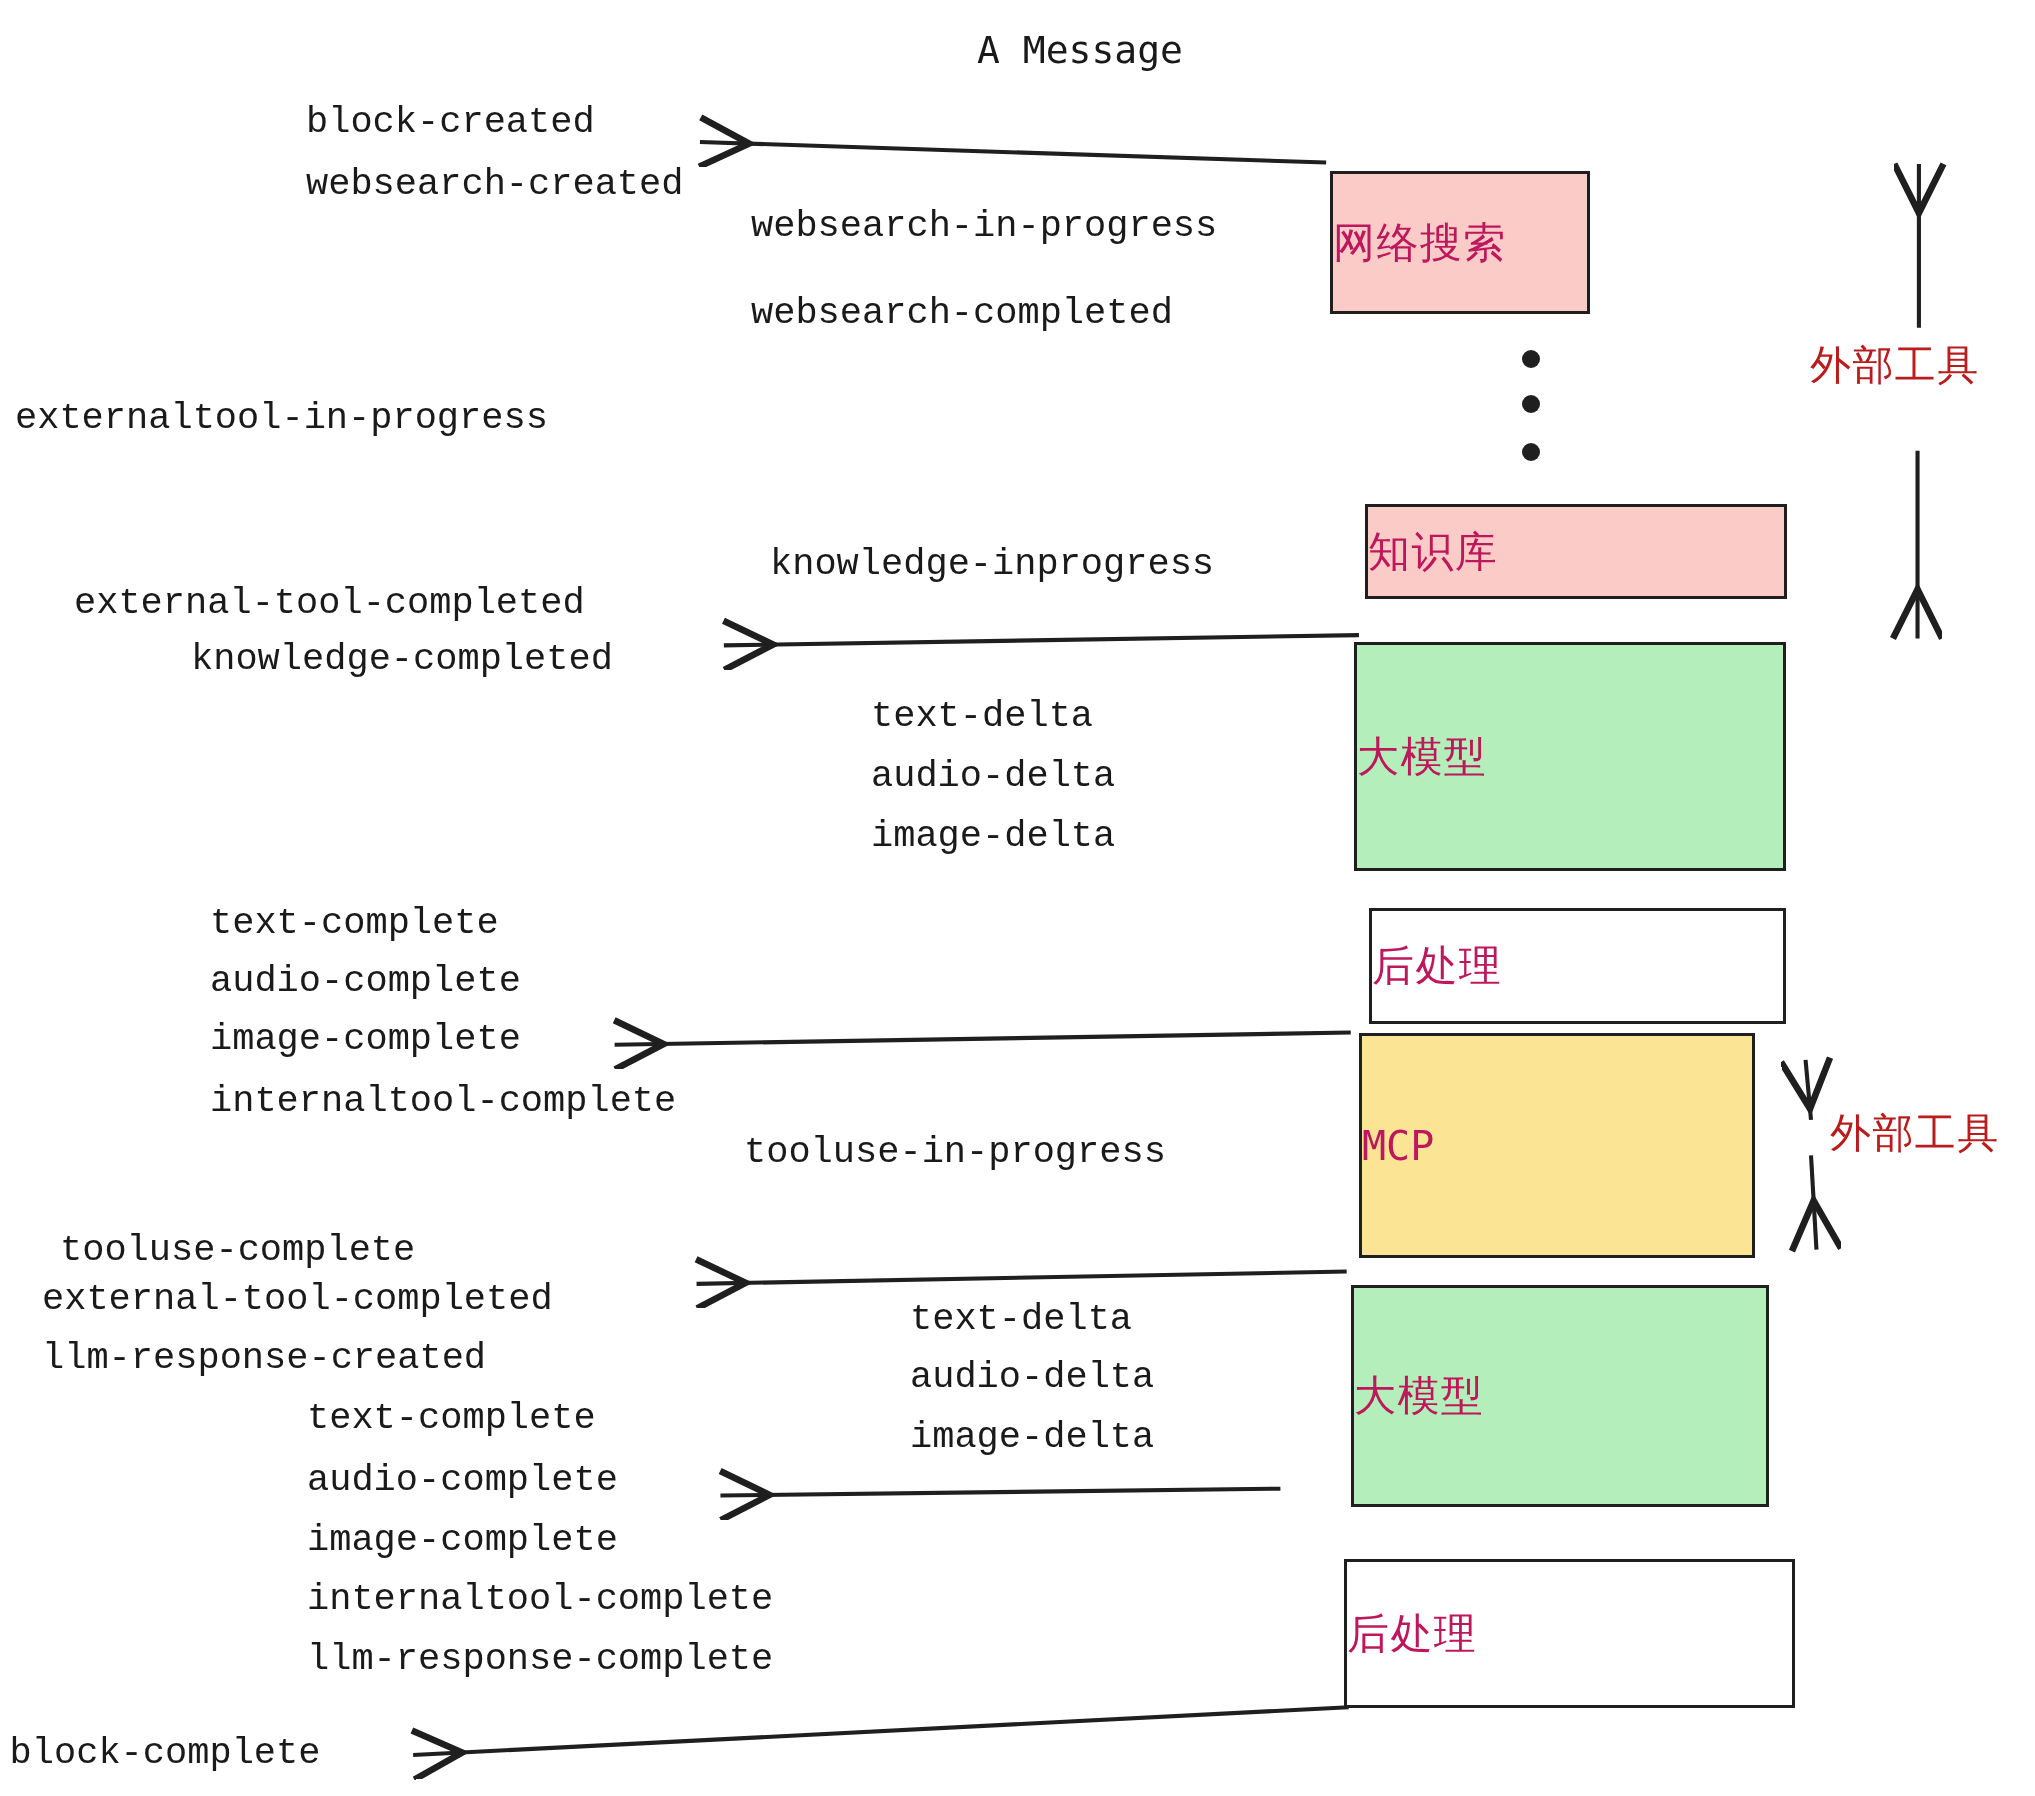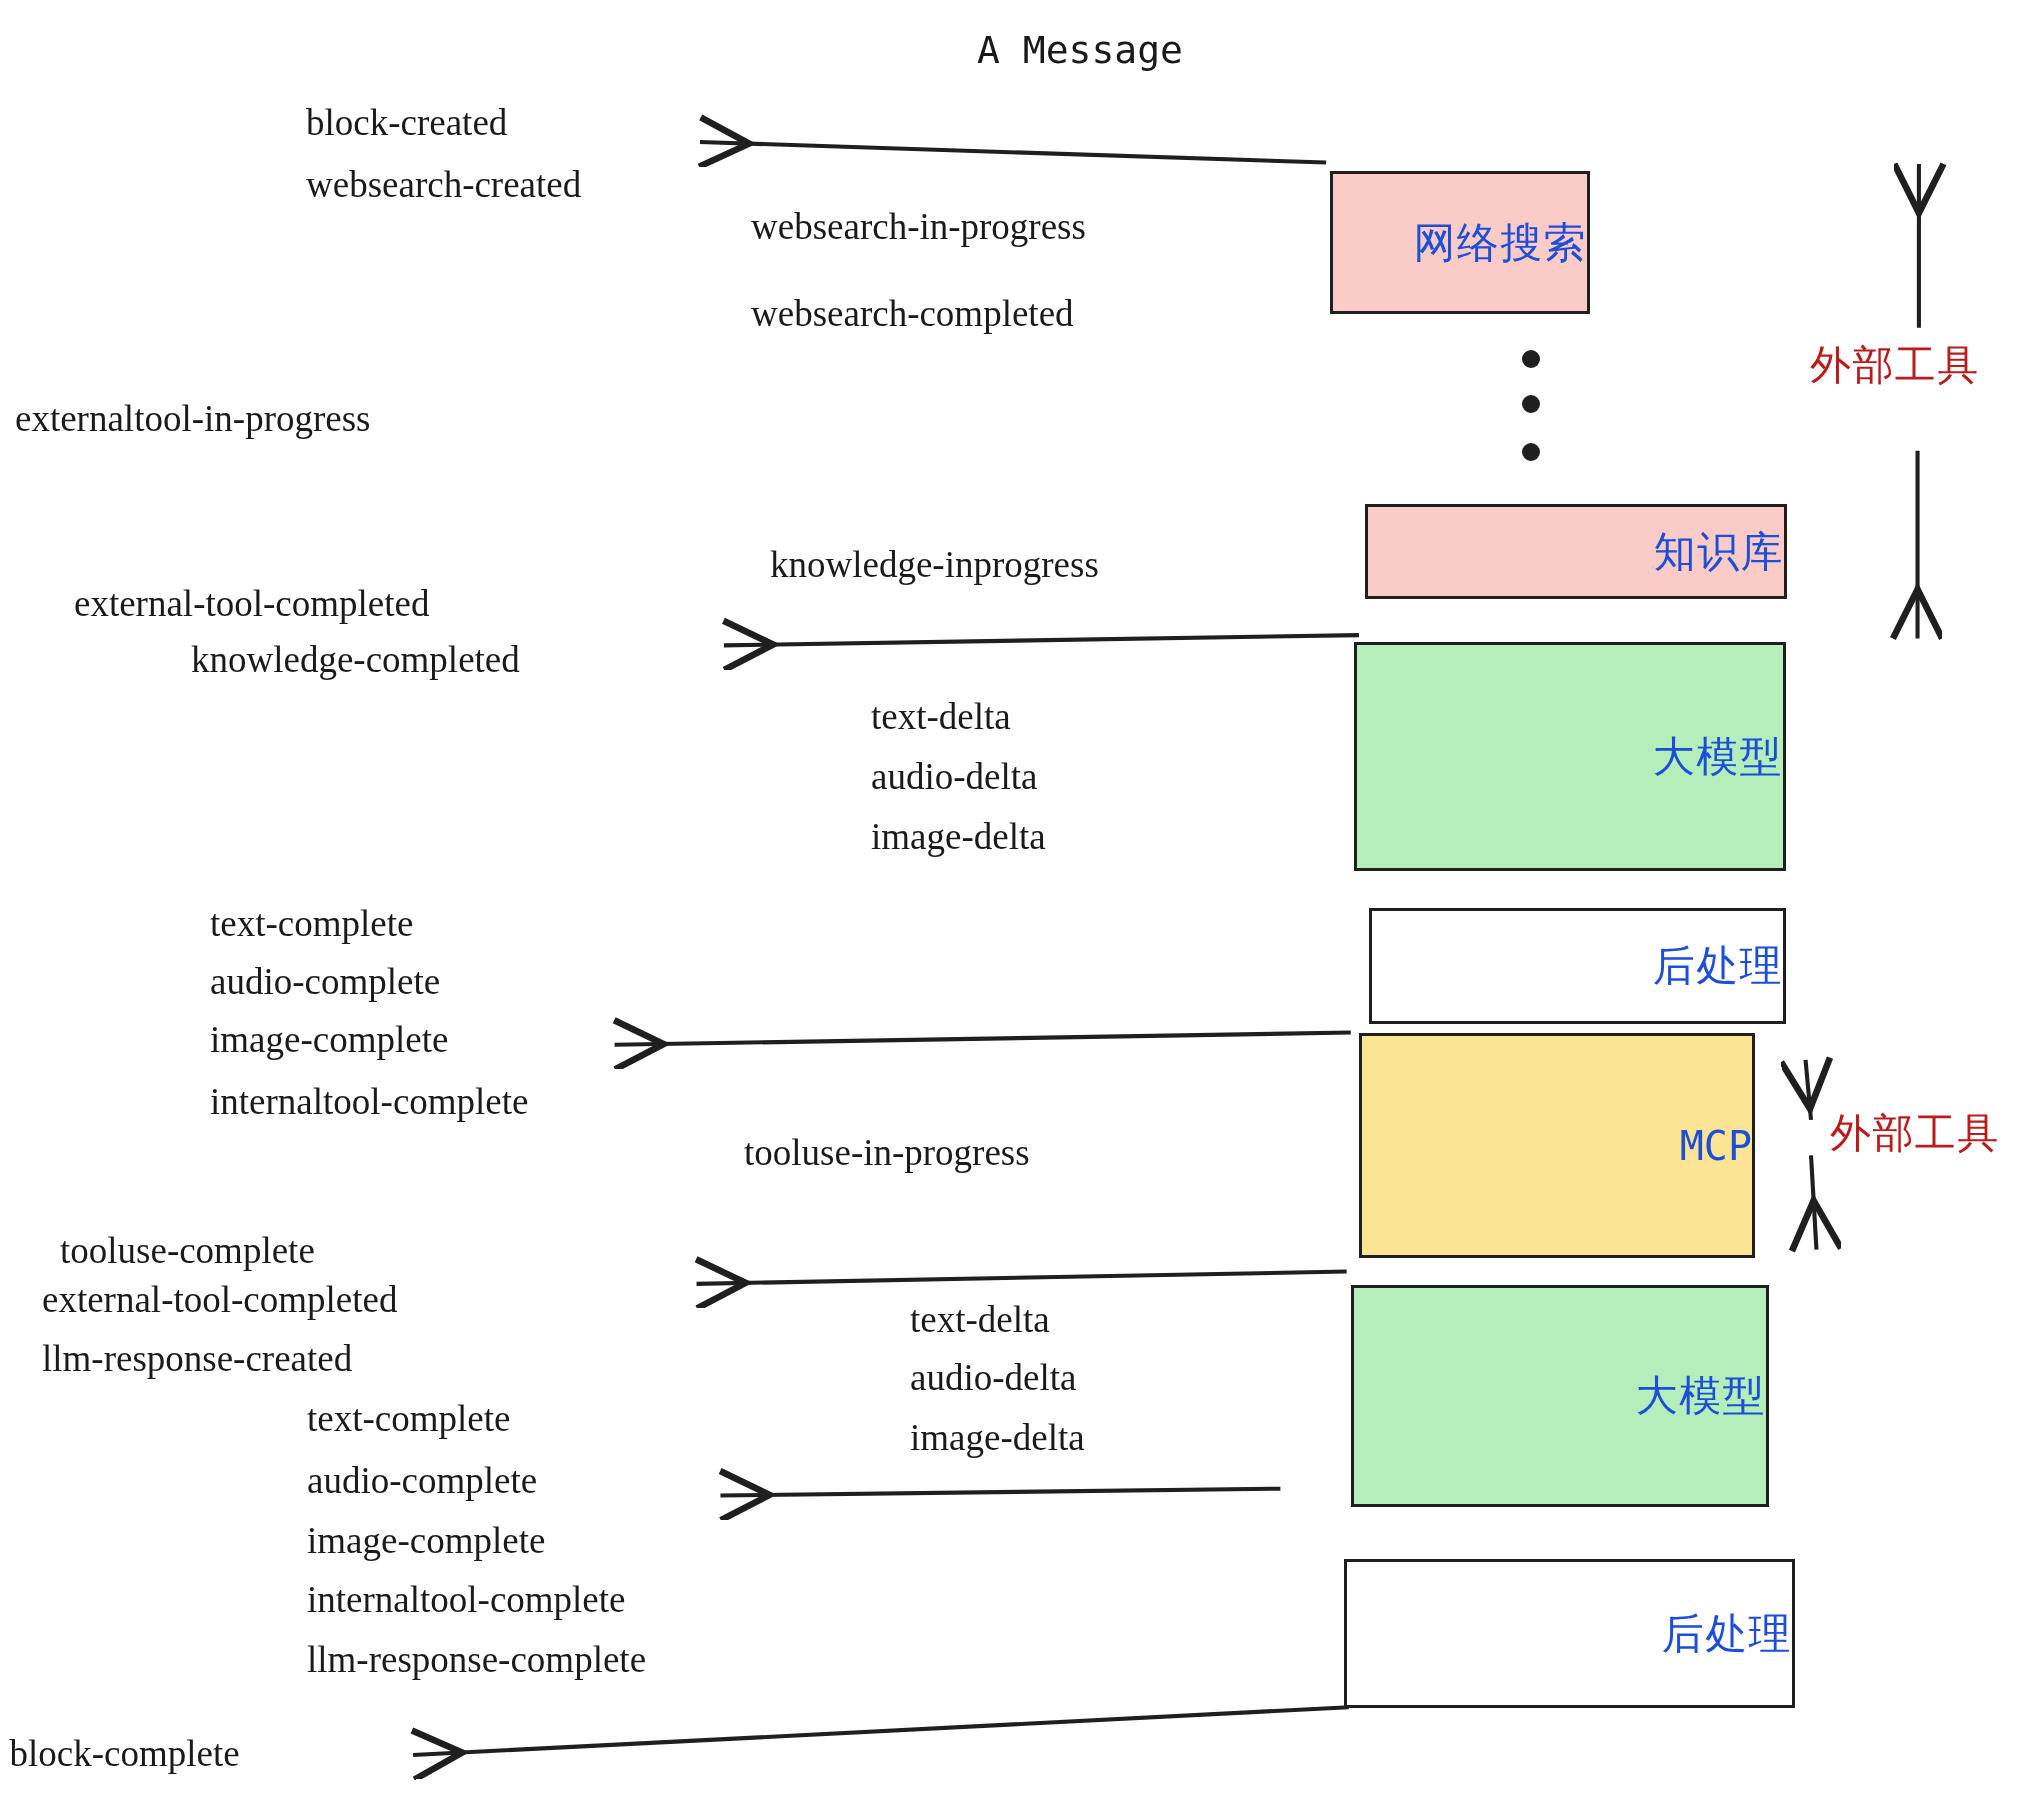--- a/index.html
+++ b/index.html
@@ -5,44 +5,44 @@
   html,body{margin:0;padding:0;background:#ffffff;}
   #stage{
     position:relative;
     width:2035px;height:1796px;
     background:#ffffff;
     overflow:hidden;
     font-family:"DejaVu Sans Mono", monospace;
   }
   .evt{
     position:absolute;
-    font-family:Liberation Serif, serif;
+    font-family:Liberation Mono, monospace;
     font-size:37px;
     line-height:1.0;
     color:#1a1a1a;
     white-space:pre;
     letter-spacing:0px;
   }
   .title{
     position:absolute;
     font-family:"DejaVu Sans Mono","Liberation Mono",monospace;
     font-size:38px;
     color:#1a1a1a;
     white-space:pre;
   }
   .box{
     position:absolute;
     box-sizing:border-box;
     border:3.4px solid #1f1f1f;
     display:flex;
     align-items:center;
-    justify-content:flex-end;
+    justify-content:flex-start;
     font-family:"DejaVu Sans","Liberation Sans",sans-serif;
     font-size:42px;
-    color:#1d4ed8;
+    color:#be185d;
     letter-spacing:1.4px;
   }
   .box.mono{
     font-family:"DejaVu Sans Mono","Liberation Mono",monospace;
     font-size:40px;
     letter-spacing:0px;
   }
   .dot{
     position:absolute;
     width:18px;height:18px;

